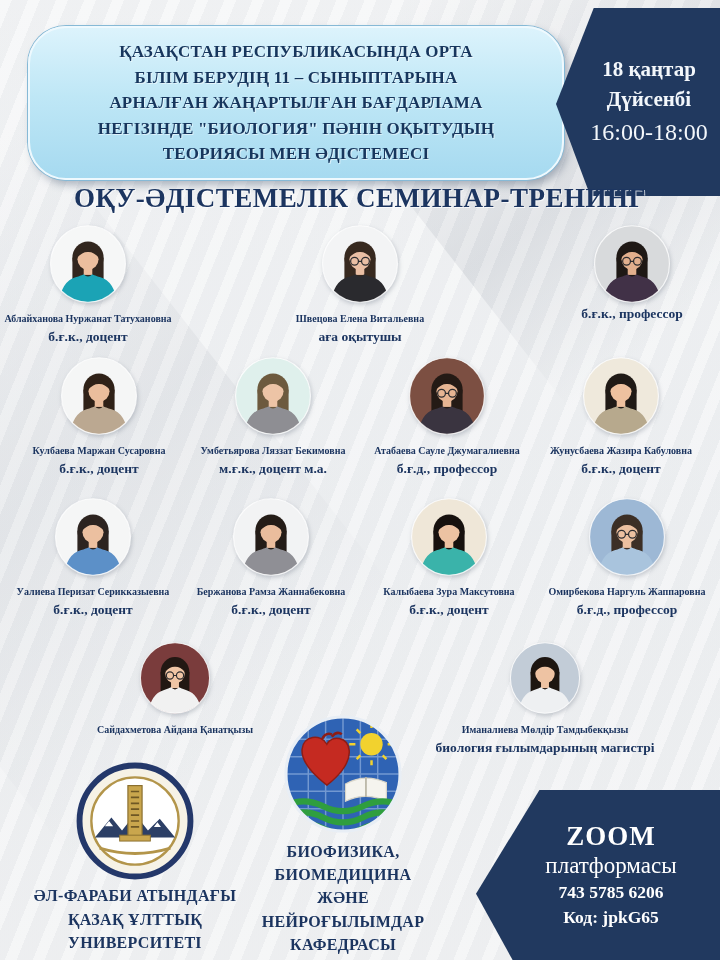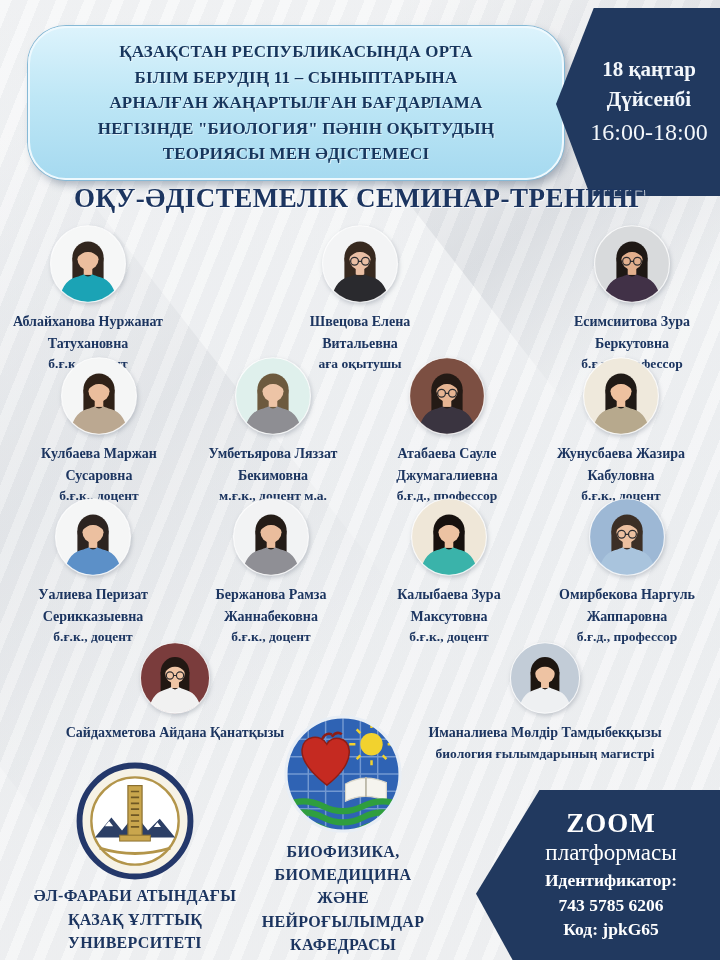--- a/index.html
+++ b/index.html
@@ -58,21 +58,21 @@
   .row2{top:356px;gap:8px;}
   .row3{top:497px;gap:12px;}
   .row4{top:641px;gap:70px;}
   .speaker{display:flex;flex-direction:column;align-items:center;text-align:center;}
   .row1 .speaker{width:208px;}
   .row2 .speaker,.row3 .speaker{width:166px;}
   .row4 .speaker{width:300px;}
   .photo{width:78px;height:80px;filter:drop-shadow(1px 2px 2px rgba(60,70,90,.25));}
   .row4 .photo{width:72px;height:74px;}
   .photo svg{width:100%;height:100%;display:block;}
-  .sname{margin-top:7px;font-weight:bold;font-size:14px;line-height:1.55;color:#1c3560;}
+  .sname{margin-top:7px;font-weight:bold;font-size:10px;line-height:1.55;color:#1c3560;}
   .sdegree{font-weight:bold;font-size:13.5px;line-height:1.5;color:#1c3560;}
 
   
   .org{position:absolute;display:flex;flex-direction:column;align-items:center;text-align:center;}
   .org.uni{left:30px;bottom:6px;width:210px;}
   .org.dept{left:238px;bottom:4px;width:210px;}
   .orglogo{width:118px;height:118px;}
   .org.dept .orglogo{width:126px;height:124px;}
   .orglogo svg{width:100%;height:100%;display:block;}
   .orgname{margin-top:4px;font-weight:bold;font-size:16px;line-height:1.45;color:#1c3560;
@@ -185,21 +185,20 @@
       <path d="M12 102 Q16 72 34 67 Q42 64.5 44.5 63 Q50 69 55.5 63 Q58 64.5 66 67 Q84 72 88 102 Z" fill="#413147"></path>
       <g stroke="#2d2d30" stroke-width="1.6" fill="none">
          <circle cx="43" cy="46.5" r="5"></circle>
                   <circle cx="57" cy="46.5" r="5"></circle>
                   <path d="M48 46.5 h4"></path>
        </g>
     </g>
     <ellipse cx="50" cy="50" rx="48" ry="49" fill="none" stroke="rgba(255,255,255,.8)" stroke-width="1.5"></ellipse>
   </svg>
           </div>
-          <div class="sname">Есимсиитова Зура Беркутовна</div>
           <div class="sdegree">б.ғ.к., профессор</div>
         </div>
       </div>
       <div class="speaker-row row2">
         <div class="speaker">
           <div class="photo">
             <svg viewBox="0 0 100 100" xmlns="http://www.w3.org/2000/svg">
     <defs>
                 <clipPath id="cp3">
                   <ellipse cx="50" cy="50" rx="48" ry="49"></ellipse>
@@ -500,17 +499,16 @@
 </svg>
       </div>
     <div class="orgname">БИОФИЗИКА,  БИОМЕДИЦИНА
 ЖӘНЕ НЕЙРОҒЫЛЫМДАР
 КАФЕДРАСЫ</div>
   </div>
 
   <div class="zoombox">
     <div class="z1">ZOOM</div>
     <div class="z2">платформасы</div>
-    <div class="z3">Идентификатор:</div>
     <div class="z4">743 5785 6206</div>
     <div class="z5">Код:  jpkG65</div>
   </div>
 </div>
 
 </body></html>

